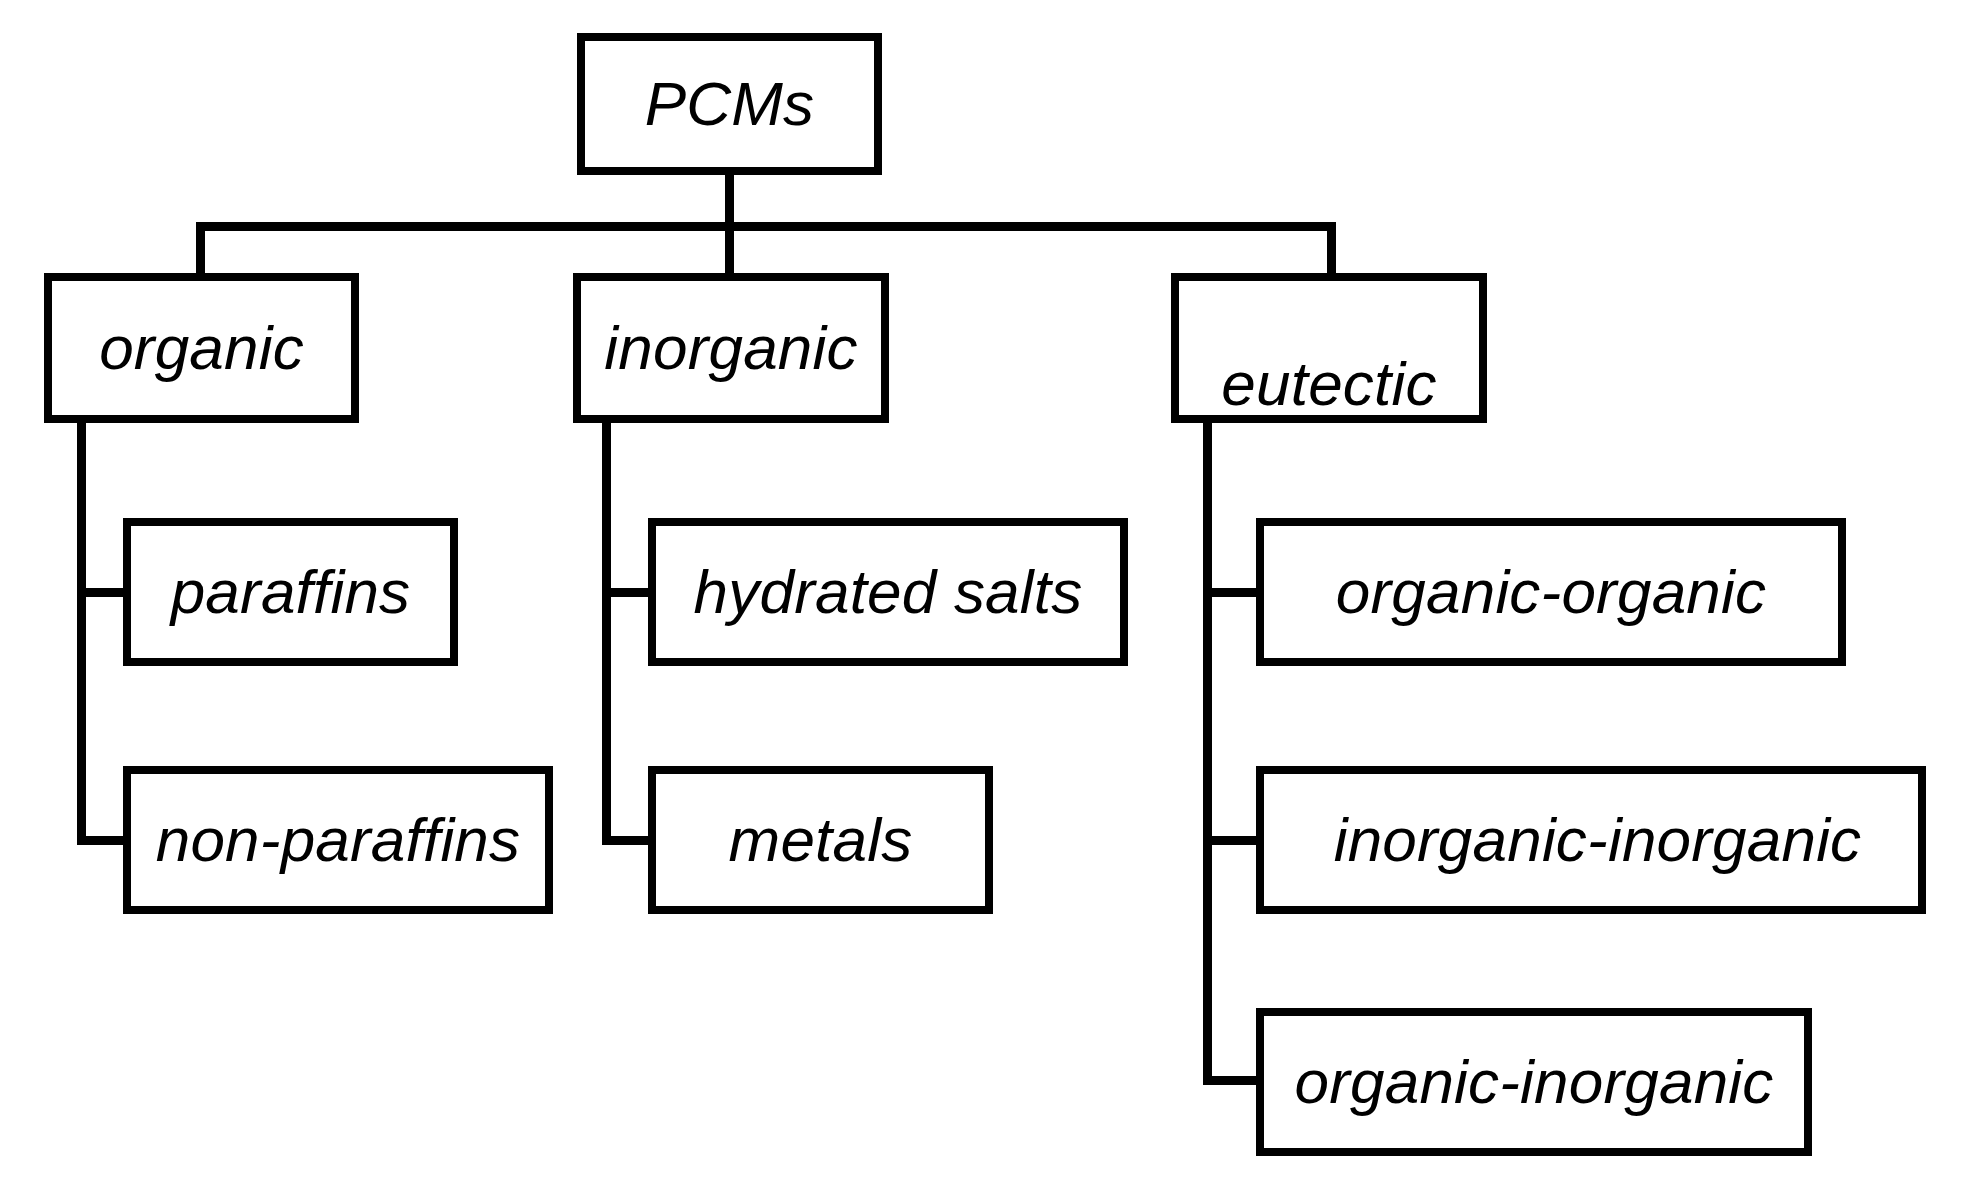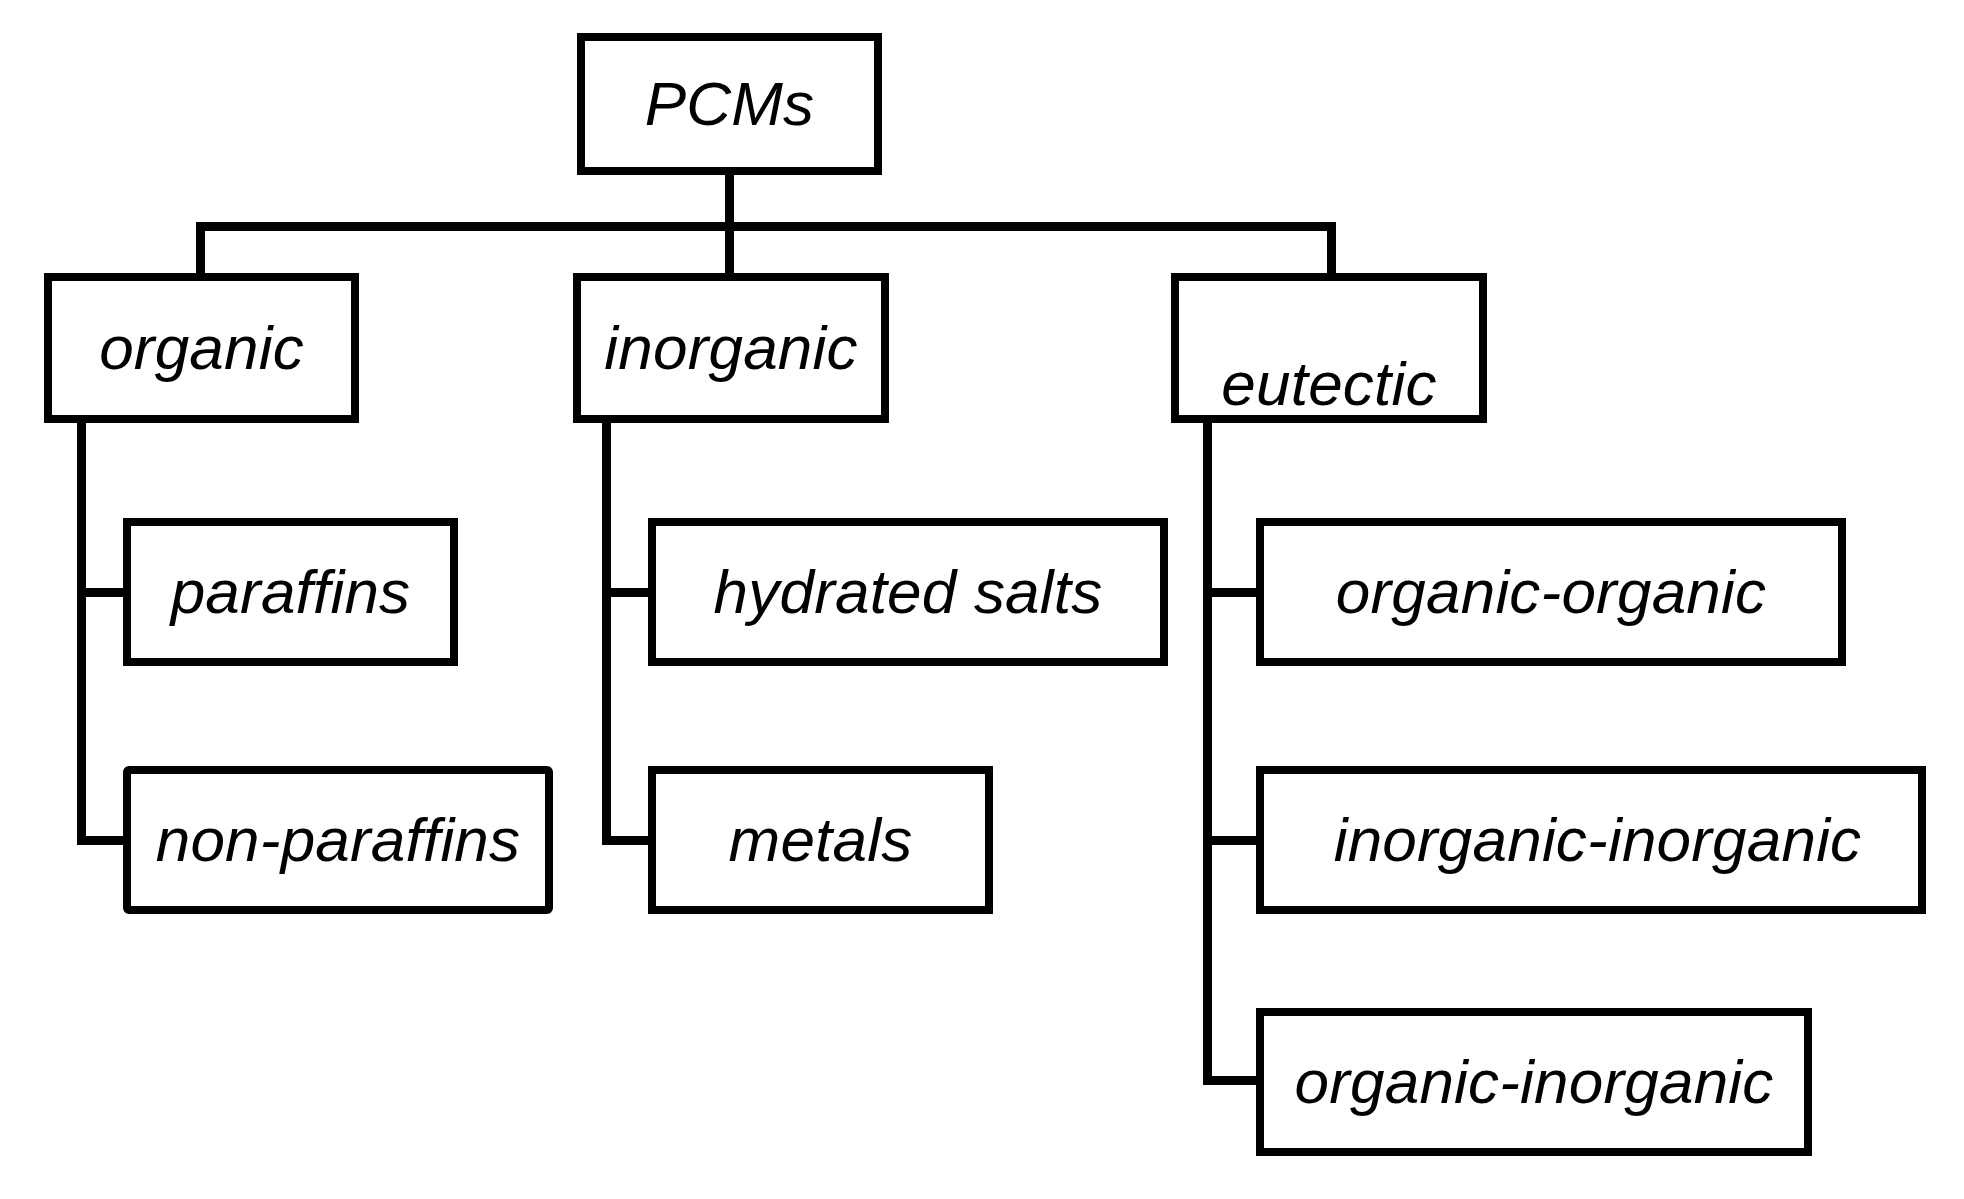--- a/index.html
+++ b/index.html
@@ -81,25 +81,25 @@
   </div>
 
   <div class="node" style="left:1171px; top:273px; width:316px; height:150px;align-items:flex-end;">
     <span class="label">eutectic</span>
   </div>
 
   <div class="node" style="left:123px; top:518px; width:335px; height:148px;align-items:center;">
     <span class="label">paraffins</span>
   </div>
 
-  <div class="node" style="left:123px; top:766px; width:430px; height:148px;border-radius:6px;">
+  <div class="node" style="left:123px; top:766px; width:430px; height:148px;">
     <span class="label">non-paraffins</span>
   </div>
 
-  <div class="node" style="left:648px; top:518px; width:520px; height:148px;">
+  <div class="node" style="left:648px; top:518px; width:480px; height:148px;">
     <span class="label">hydrated salts</span>
   </div>
 
   <div class="node" style="left:648px; top:766px; width:345px; height:148px;">
     <span class="label">metals</span>
   </div>
 
   <div class="node" style="left:1256px; top:518px; width:590px; height:148px;">
     <span class="label">organic-organic</span>
   </div>

